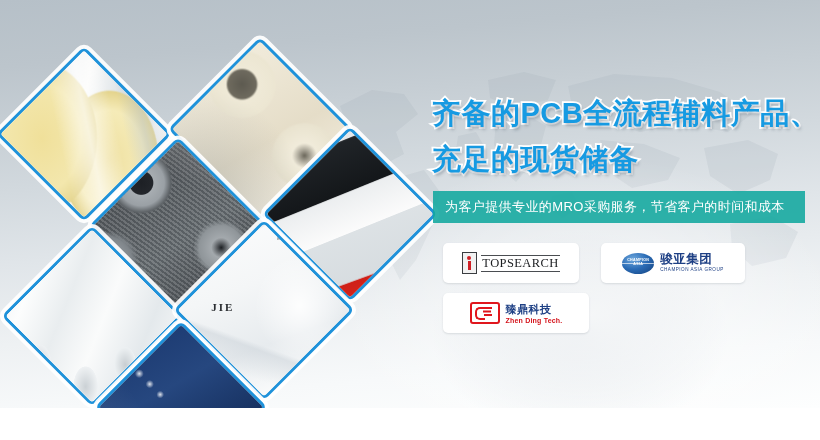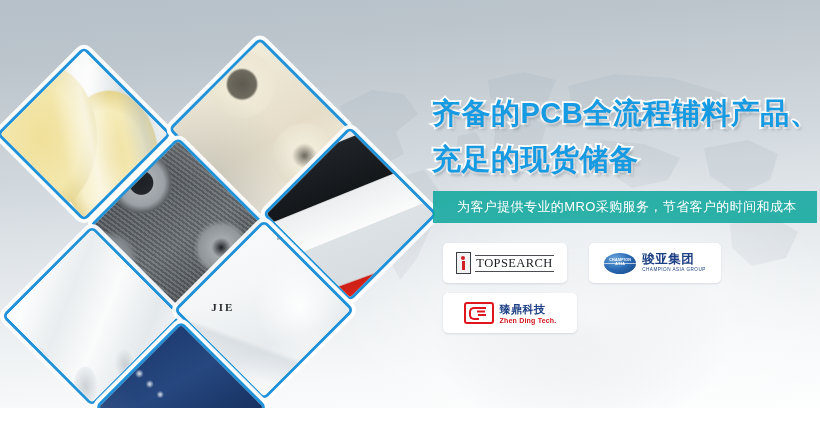--- a/index.html
+++ b/index.html
@@ -229,21 +229,20 @@
   .headline-1 { top: 94px; }
   .headline-2 { top: 140px; }
 
   .subtitle-bar {
     position: absolute;
     left: 8px; top: 191px;
     width: 372px; height: 32px;
     background: rgba(17,167,158,.88);
     display: flex;
     align-items: center;
-    padding-left: 12px;
   }
   .subtitle-text {
     color: #ffffff;
     font-size: 13px;
     letter-spacing: .4px;
     padding-left: 12px;
     white-space: nowrap;
   }
 
   
@@ -255,21 +254,21 @@
   .logo-row-1 { left: 18px; top: 243px; }
   .logo-row-2 { left: 18px; top: 293px; }
 
   .logo-chip {
     background: #ffffff;
     border-radius: 5px;
     height: 40px;
     display: flex;
     align-items: center;
     justify-content: center;
-    padding: 0 15px;
+    padding: 0 21px;
     box-shadow: 0 1px 2px rgba(90,100,110,.18);
   }
 
   
   .lg-topsearch { width: 94px; }
   .ts-wrap { display: flex; align-items: center; gap: 4px; }
   .ts-badge {
     width: 13px; height: 20px;
     border: 1.4px solid #3a3d41;
     background: #f2f2f2;

